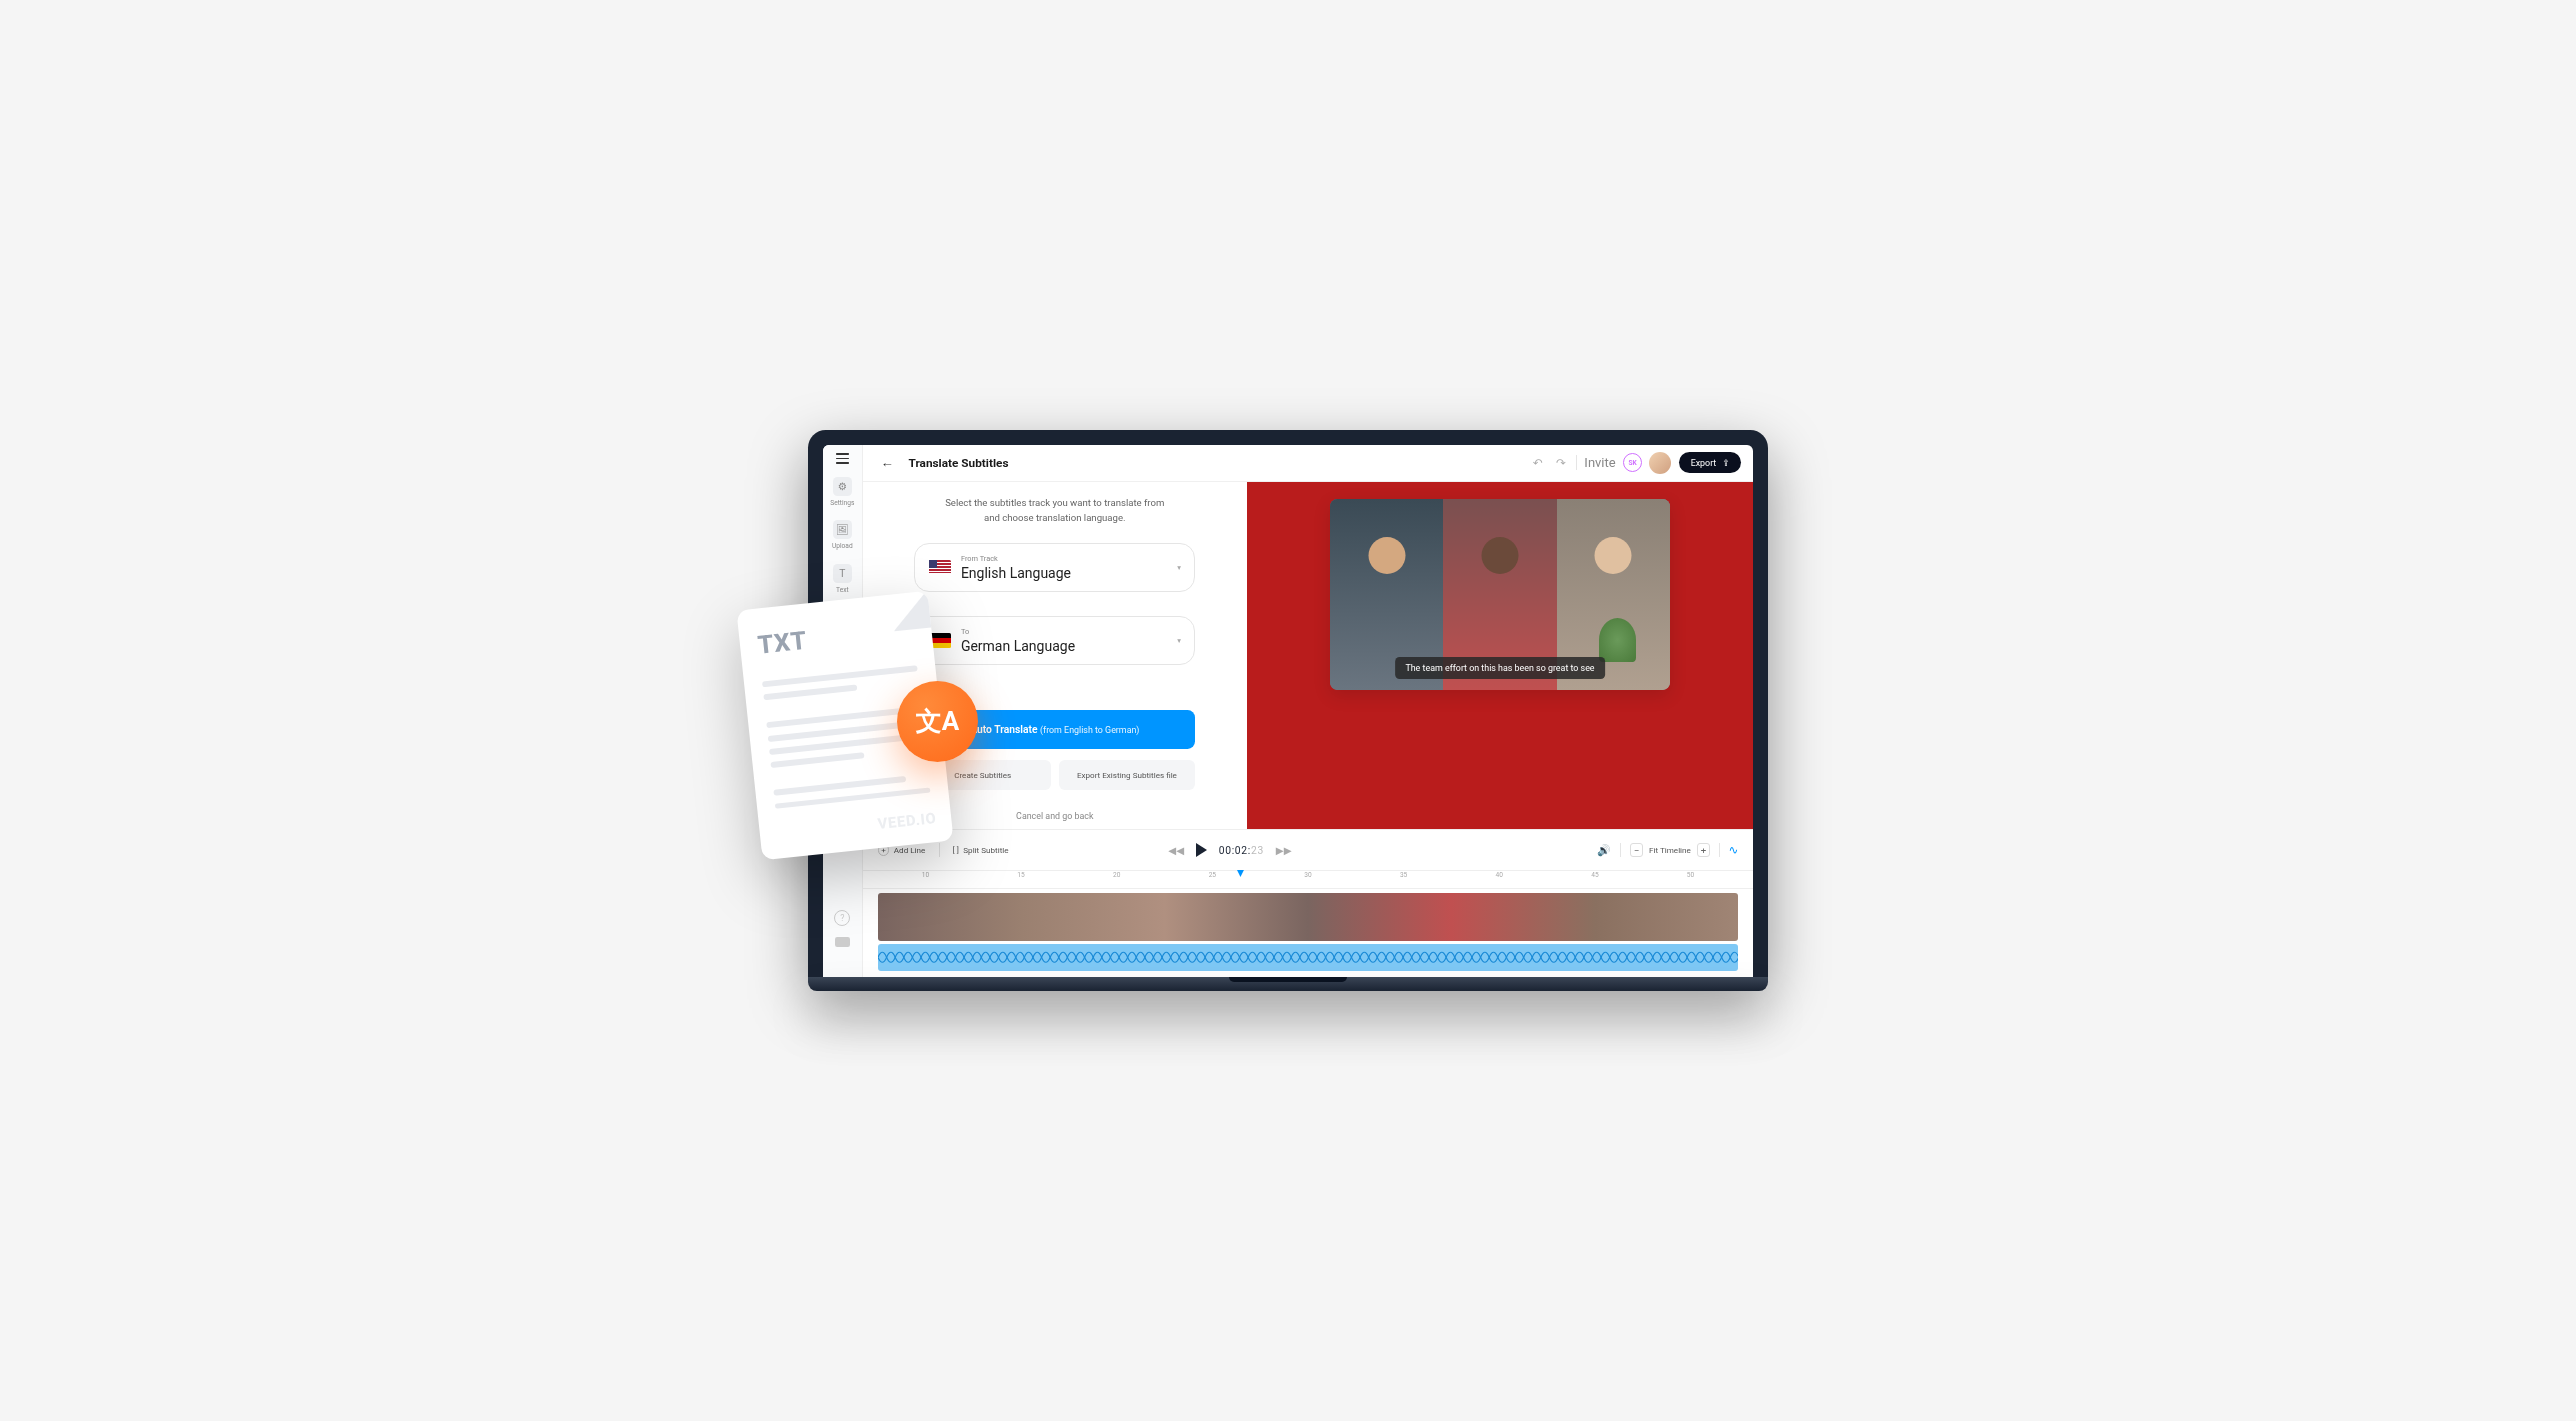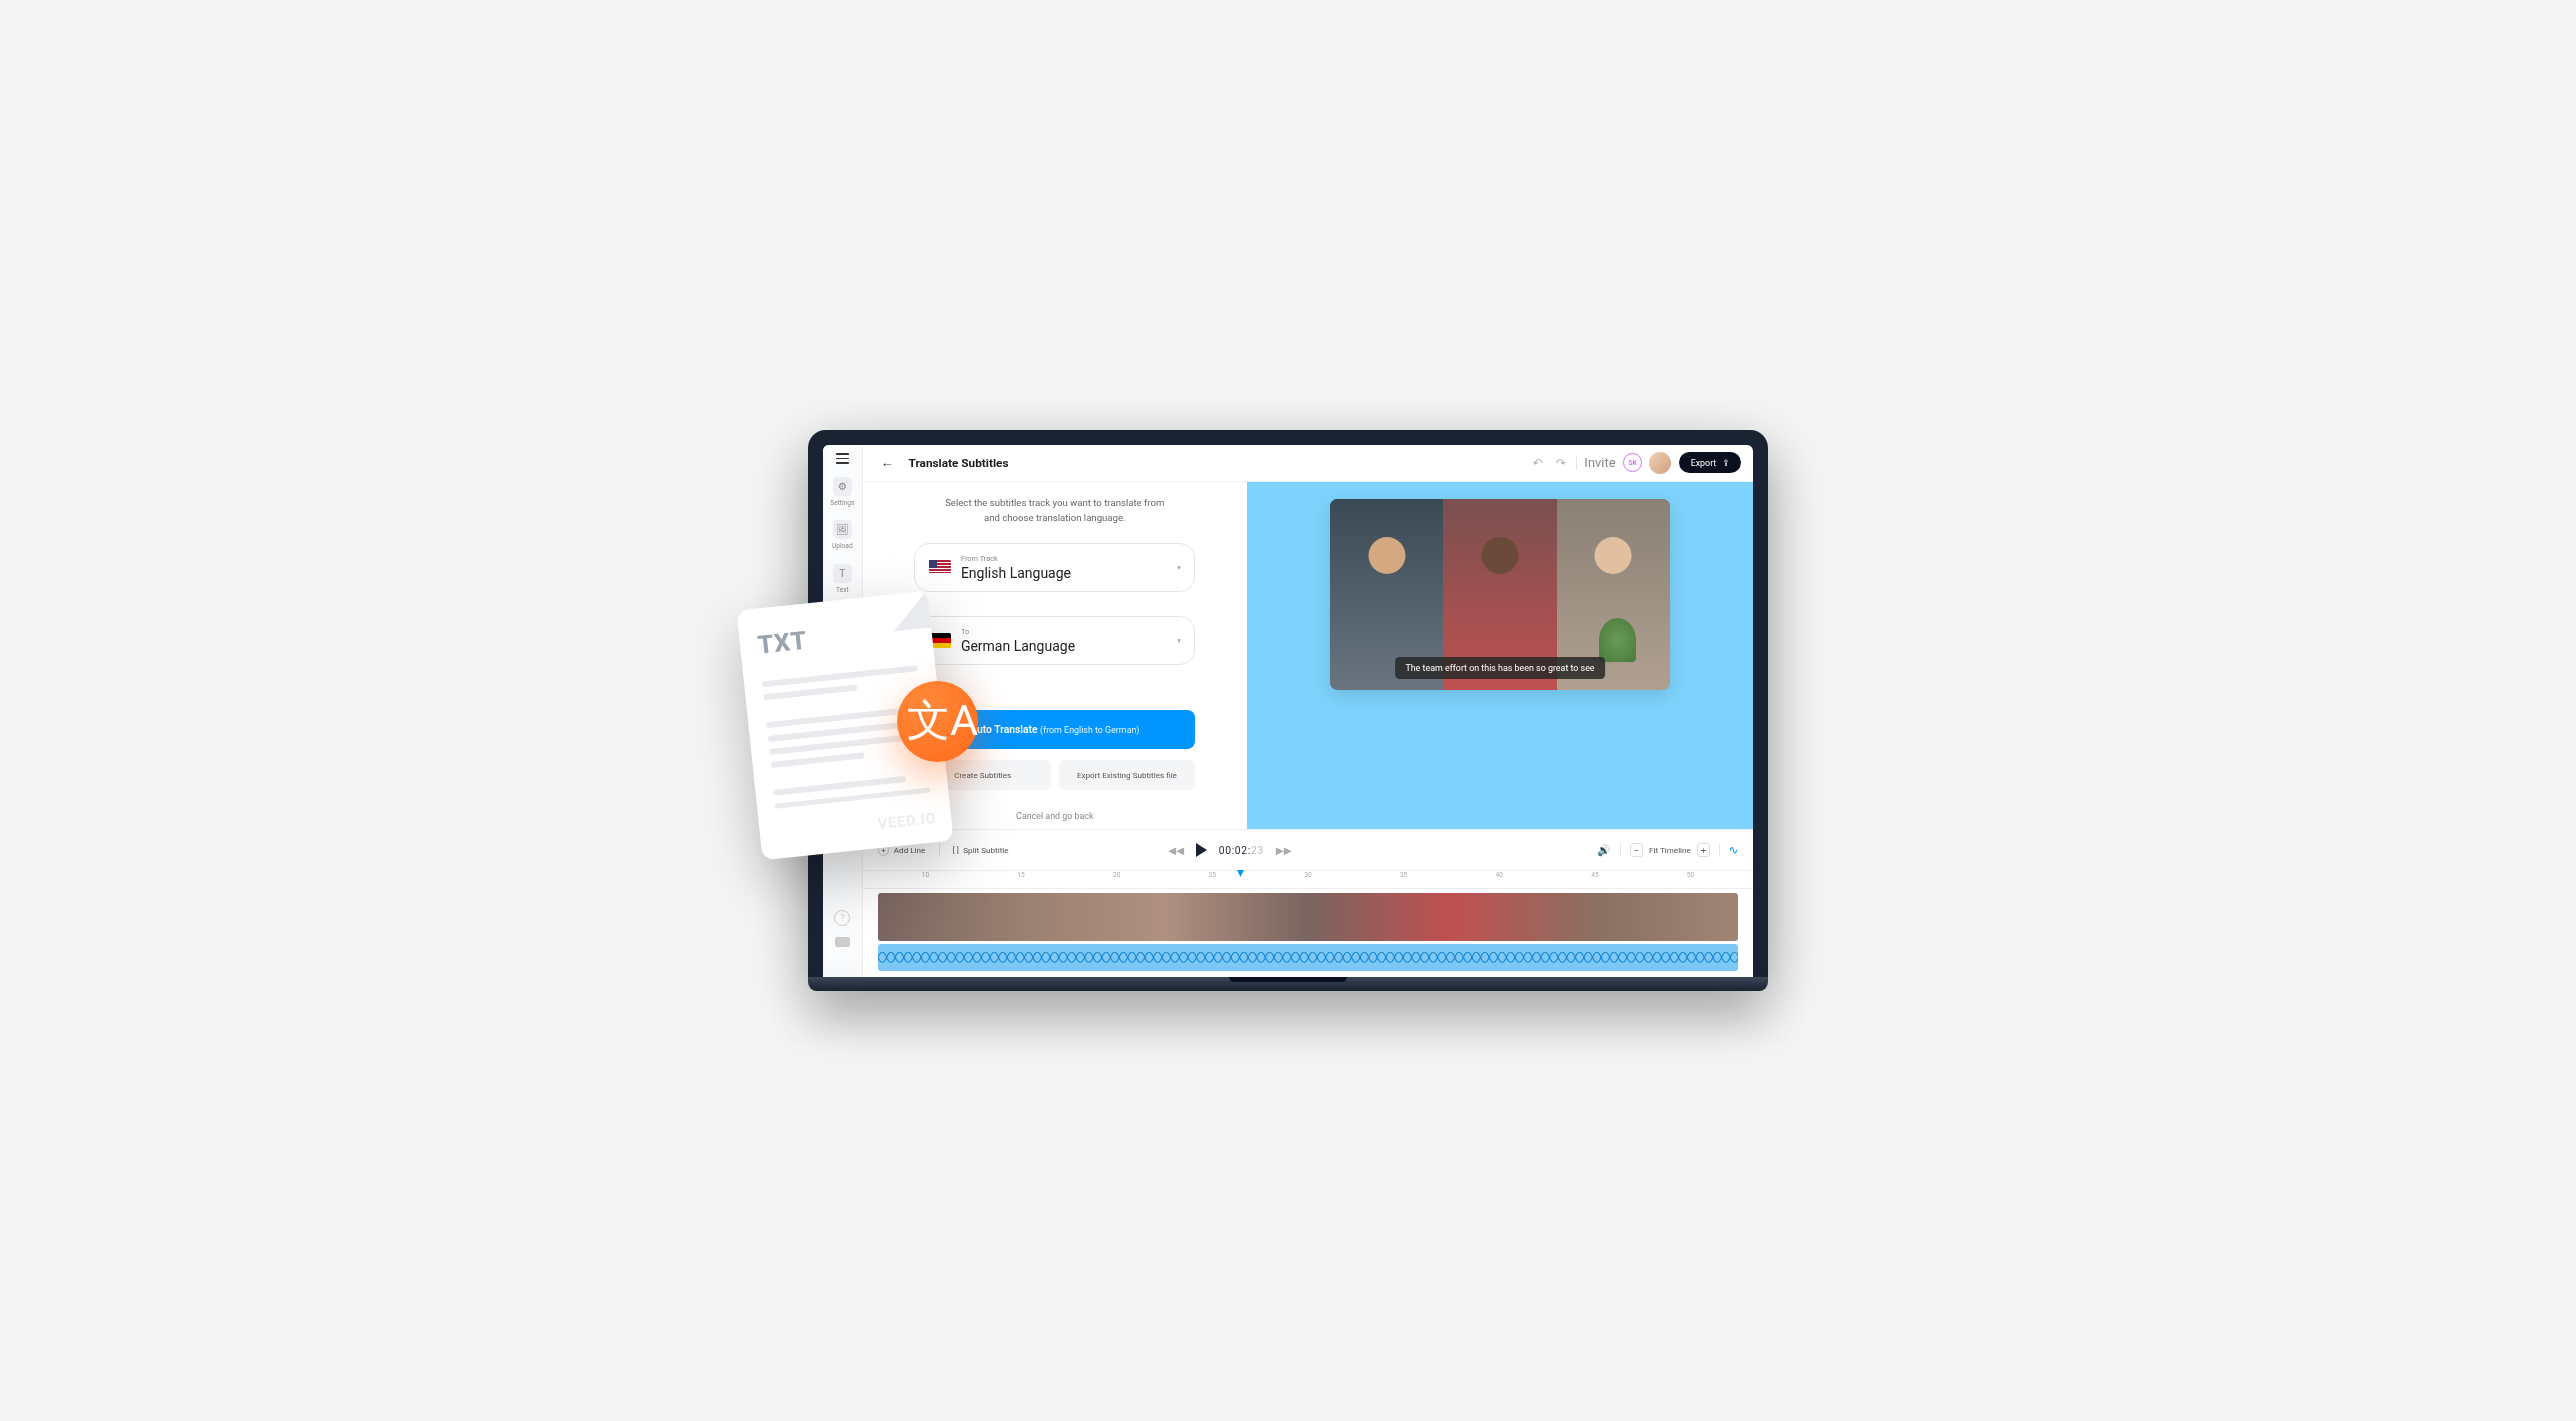--- a/index.html
+++ b/index.html
@@ -45,21 +45,21 @@
 .select-labels { display: flex; flex-direction: column; gap: 1.5px; }
 .select-top { font-size: 7.4px; color: #888; }
 .select-val { font-size: 14px; color: #222; font-weight: 400; }
 .chevron { margin-left: auto; color: #aaa; font-size: 7.4px; }
 .primary-btn { width: 100%; max-width: 281px; background: #0095ff; color: #fff; border: none; border-radius: 7.4px; padding: 13.3px; font-size: 10.3px; font-weight: 600; cursor: pointer; margin-top: 20.7px; margin-bottom: 10.3px; }
 .primary-btn .sub { font-weight: 400; font-size: 8.9px; opacity: 0.9; }
 .row-btns { display: flex; gap: 7.4px; width: 100%; max-width: 281px; }
 .sec-btn { flex: 1; background: #f4f5f7; border: none; border-radius: 5.9px; padding: 10.3px 5.9px; font-size: 8.1px; color: #555; cursor: pointer; }
 .cancel-link { margin-top: 20.7px; font-size: 8.9px; color: #888; cursor: pointer; }
 
-.preview-panel { flex: 1; background: #7dd3fc; display: flex; align-items: flex-start; justify-content: center; padding: 17.7px; }
+.preview-panel { flex: 1; background: #b91c1c; display: flex; align-items: flex-start; justify-content: center; padding: 17.7px; }
 .video-box { width: 100%; max-width: 340px; aspect-ratio: 16/9; border-radius: 7.4px; background: linear-gradient(135deg, #4a6b7a 0%, #8a9aa0 100%); position: relative; overflow: hidden; box-shadow: 0 5.9px 17.7px rgba(0,0,0,0.12); }
 .people { position: absolute; inset: 0; display: flex; }
 .person { flex: 1; position: relative; }
 .p1 { background: linear-gradient(180deg, #3a4a55 0%, #6a7580 100%); }
 .p2 { background: linear-gradient(180deg, #7a5050 0%, #c05050 100%); }
 .p3 { background: linear-gradient(180deg, #8a8075 0%, #b0a090 100%); }
 .head { position: absolute; top: 20%; left: 50%; transform: translateX(-50%); width: 37px; height: 37px; border-radius: 50%; }
 .h1 { background: #d4a880; }
 .h2 { background: #6b4a3a; }
 .h3 { background: #e0c0a0; }
@@ -91,21 +91,21 @@
 
 
 .overlay-doc { position: absolute; left: -59px; top: 170px; width: 192px; height: 251px; background: #fff; border-radius: 11.8px; box-shadow: 0 22px 59px rgba(0,0,0,0.25); transform: rotate(-6deg); padding: 22px 17.7px; }
 .doc-label { font-size: 25px; font-weight: 800; color: #9aa3b0; letter-spacing: 0.7px; }
 .doc-fold { position: absolute; top: 0; right: 0; width: 37px; height: 37px; background: linear-gradient(135deg, transparent 48%, #e8eaee 50%); border-radius: 0 11.8px 0 0; }
 .doc-lines { margin-top: 22px; display: flex; flex-direction: column; gap: 7.4px; }
 .doc-line { height: 5.9px; background: #e8eaee; border-radius: 3px; }
 .doc-line.short { width: 60%; }
 .doc-line.med { width: 85%; }
 .doc-watermark { position: absolute; bottom: 14.8px; right: 14.8px; font-size: 14.8px; font-weight: 800; color: #eceef1; letter-spacing: 0.7px; }
-.overlay-badge { position: absolute; left: 89px; top: 251px; width: 81px; height: 81px; border-radius: 50%; background: radial-gradient(circle at 35% 30%, #ff8a3a, #ff6a1a); display: flex; align-items: center; justify-content: flex-end; color: #fff; font-size: 43px; font-weight: 400; box-shadow: 0 14.8px 37px rgba(255,106,26,0.4); }
+.overlay-badge { position: absolute; left: 89px; top: 251px; width: 81px; height: 81px; border-radius: 50%; background: radial-gradient(circle at 35% 30%, #ff8a3a, #ff6a1a); display: flex; align-items: center; justify-content: center; color: #fff; font-size: 26px; font-weight: 700; box-shadow: 0 14.8px 37px rgba(255,106,26,0.4); }
 </style>
 </head>
 <body>
 
 <div class="laptop-frame">
   <div class="screen">
     <div class="screen-inner">
       <div class="app">
 
         <div class="sidebar">

